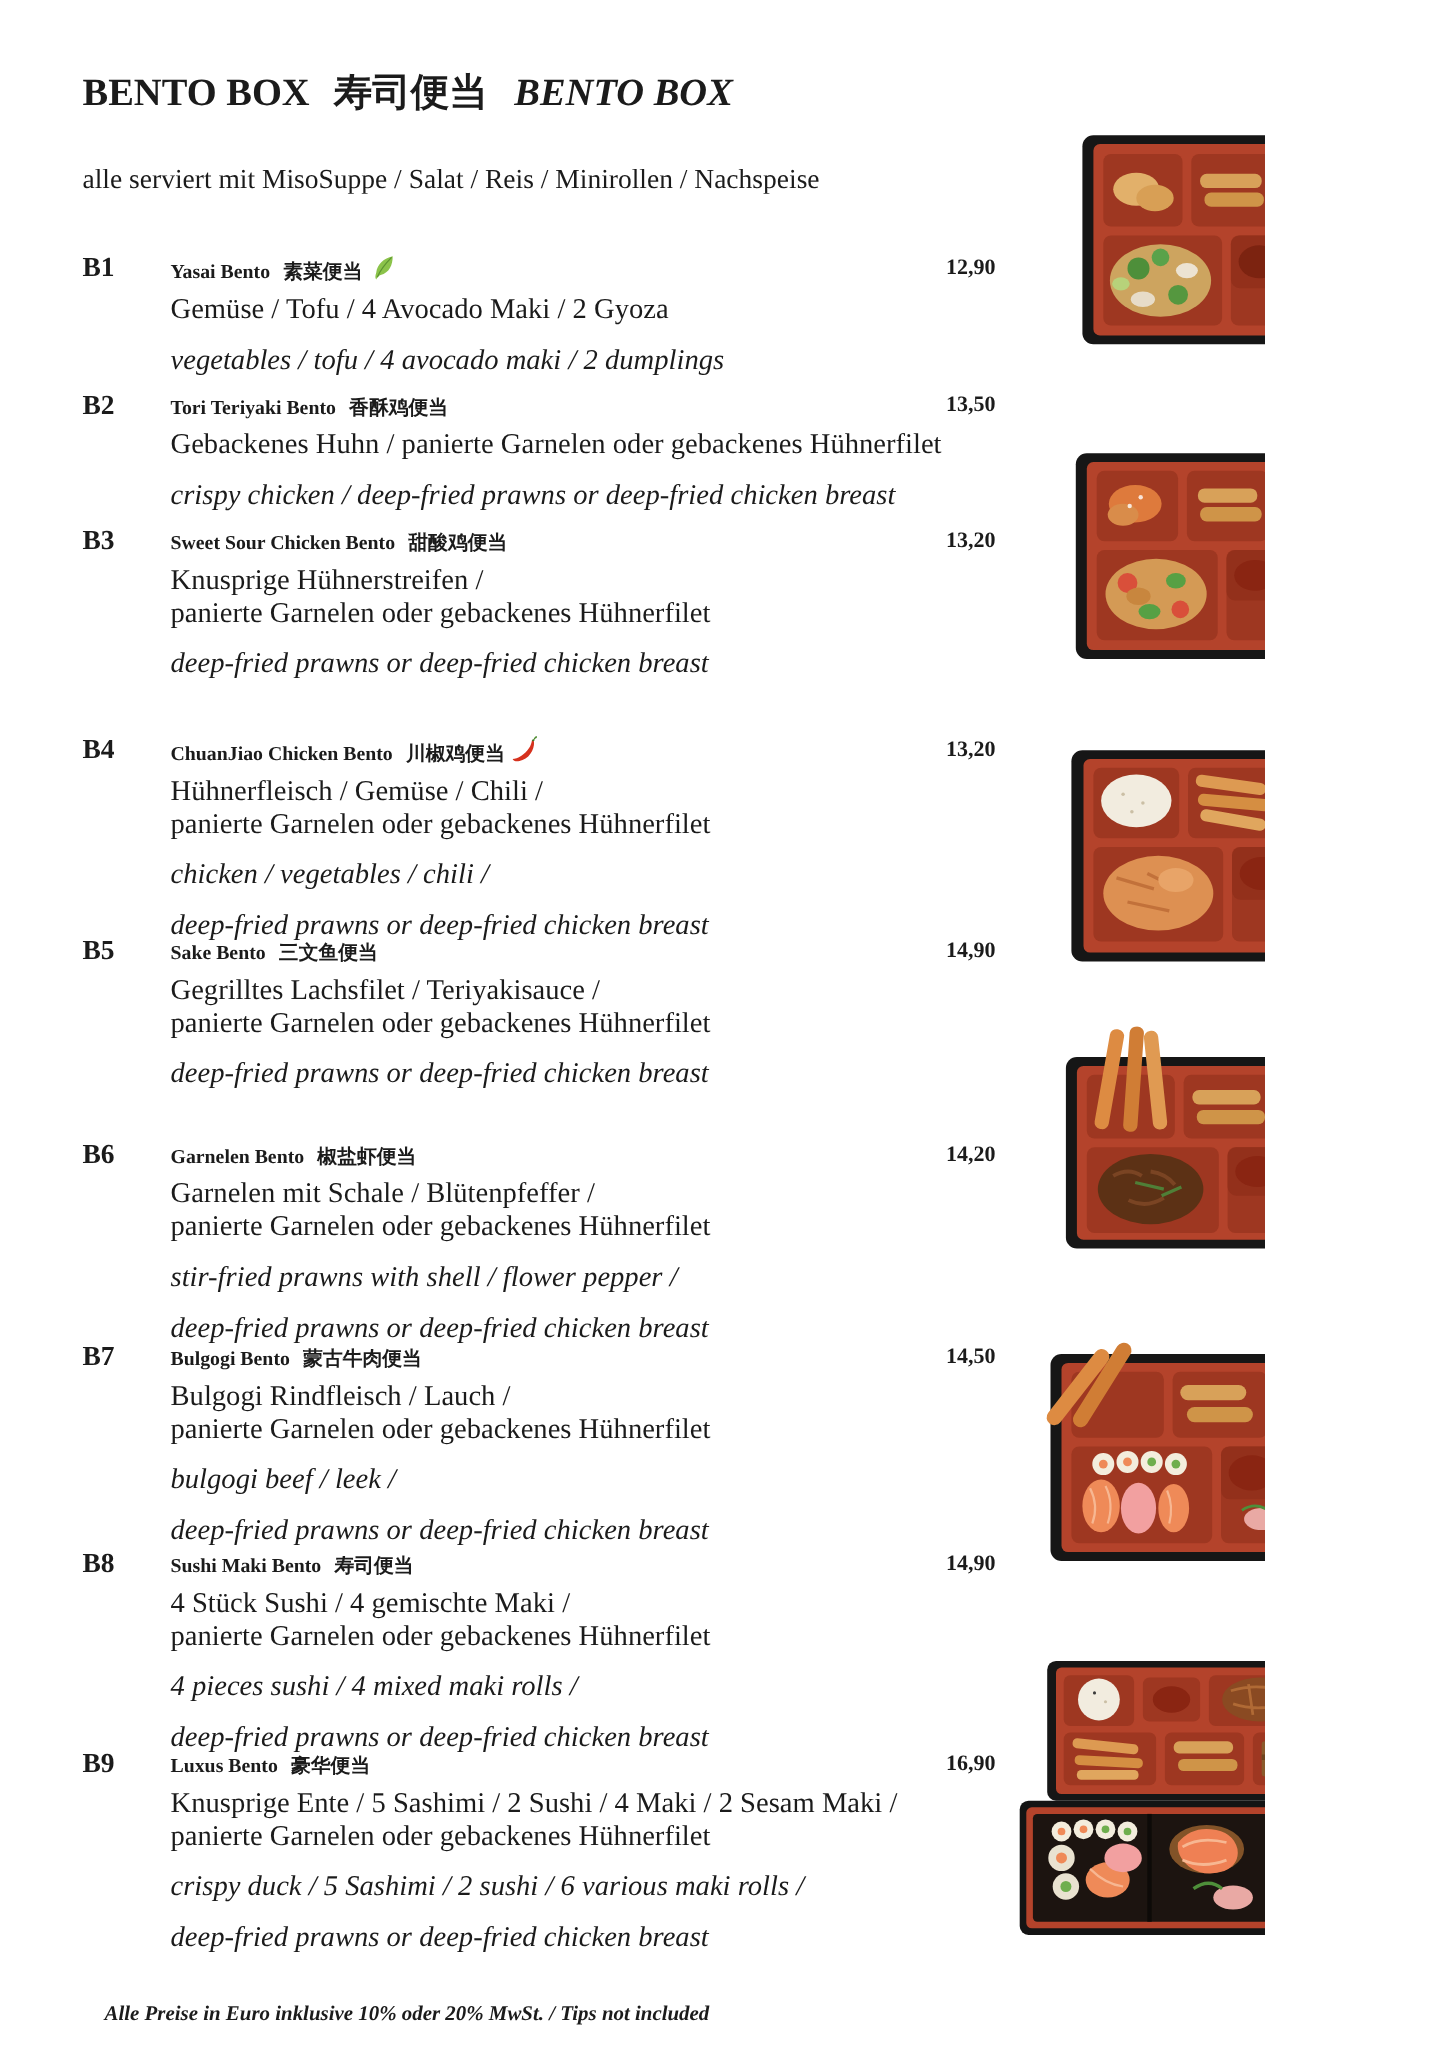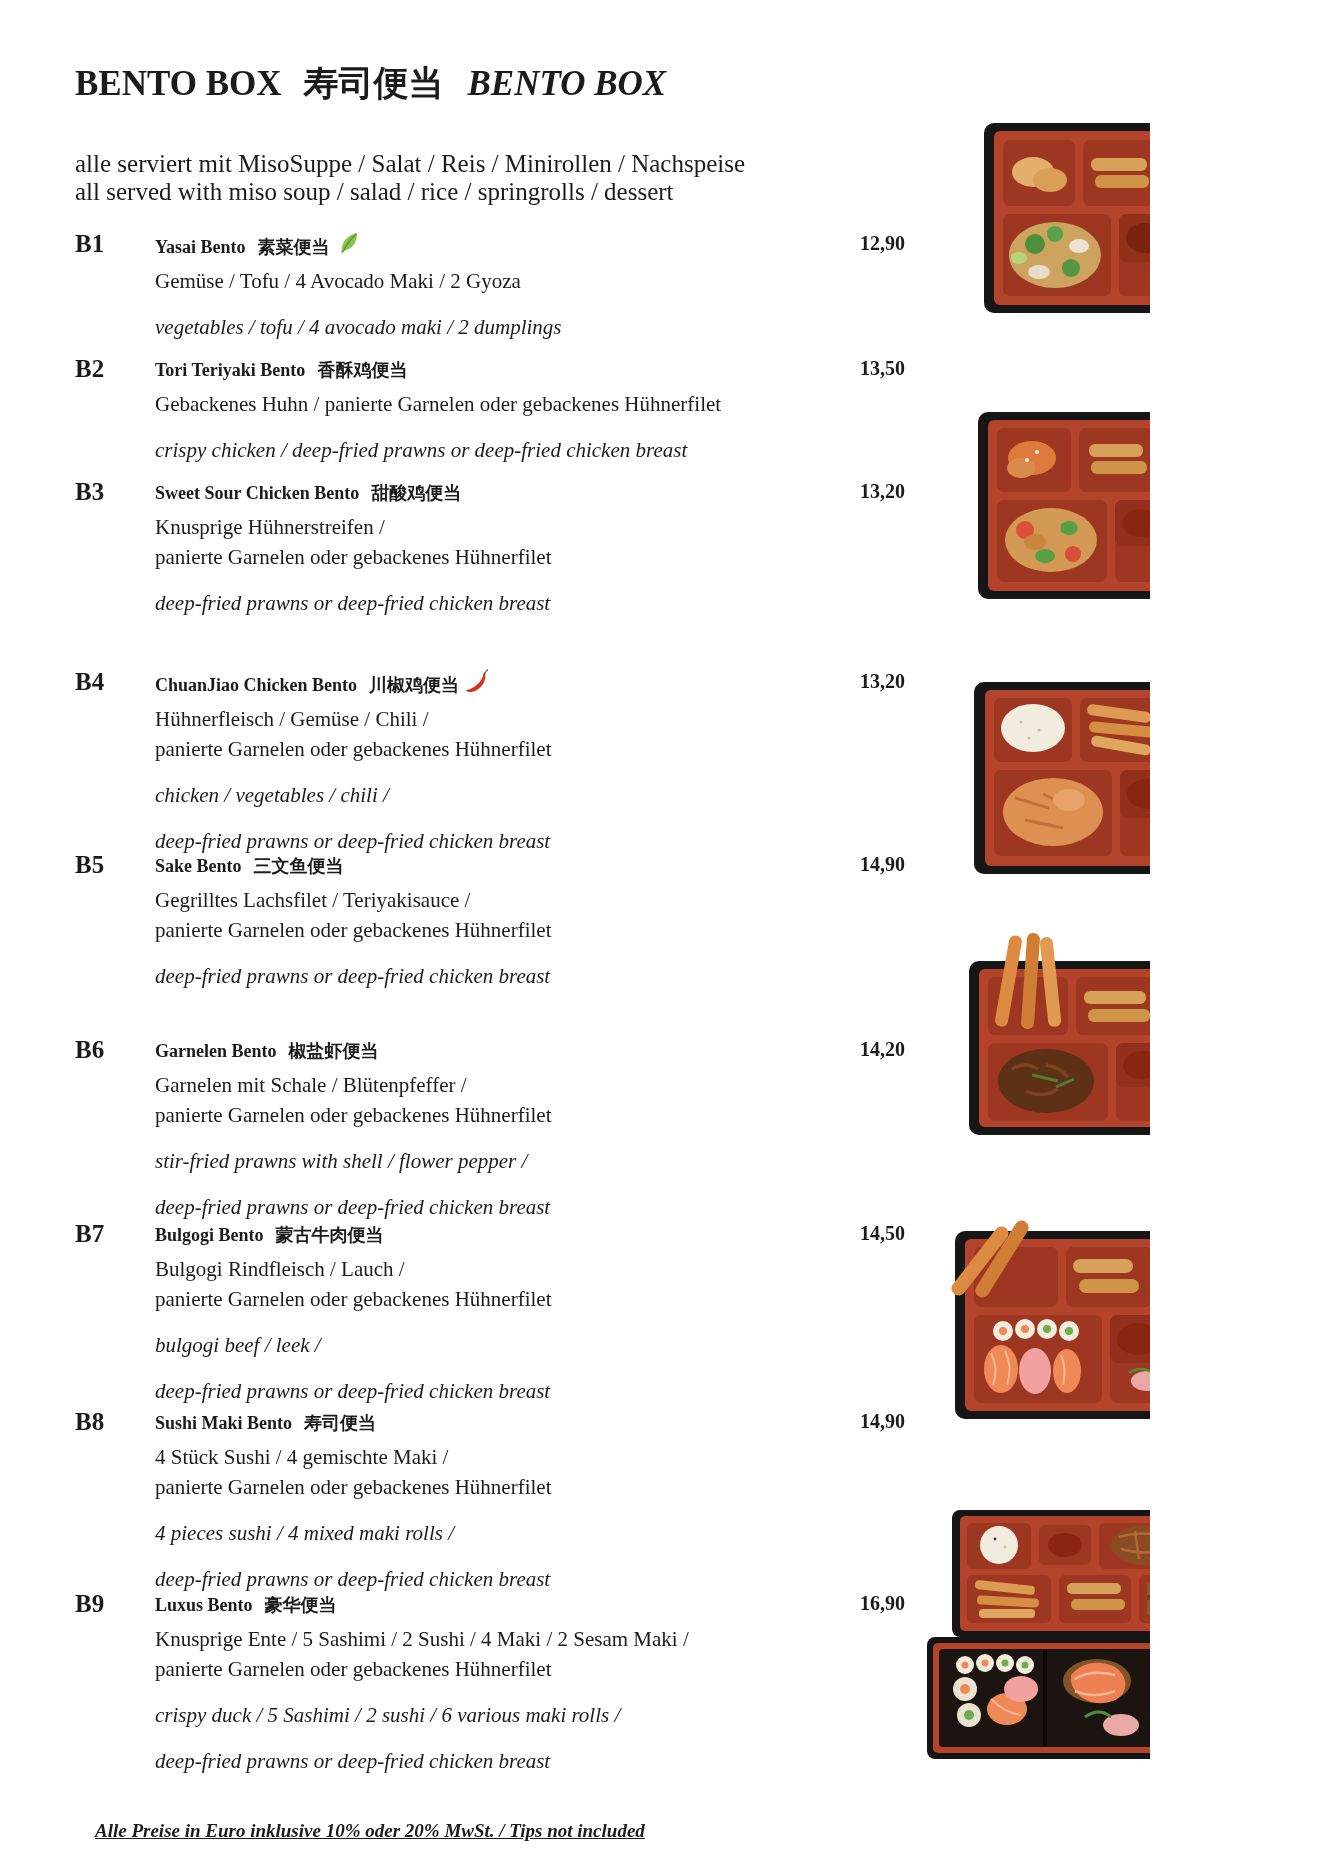--- a/index.html
+++ b/index.html
@@ -12,44 +12,43 @@
   .title .it{font-style:italic;margin-left:10px;}
   .subtitle{position:absolute;left:75px;top:150px;font-size:25px;line-height:28px;}
 
   
   .item{position:absolute;left:75px;width:830px;}
   .code{position:absolute;left:0;top:0;font-size:25px;font-weight:bold;}
   .ibody{margin-left:80px;}
   .nline{font-size:18px;font-weight:bold;line-height:30px;margin-bottom:4px;white-space:nowrap;}
   .nline .cn{margin-left:12px;}
   .nline svg{vertical-align:-3px;margin-left:6px;}
-  .de,.en{font-size:21px;line-height:30px;white-space:nowrap;}
+  .de,.en{font-size:26px;line-height:30px;white-space:nowrap;}
   .en{font-style:italic;margin-top:16px;}
   .price{position:absolute;right:0;top:2px;font-size:20px;font-weight:bold;}
 
   
   .photo-label{position:absolute;width:95px;text-align:right;font-size:24px;font-style:italic;
                font-family:"Liberation Serif","DejaVu Serif",serif;z-index:3;left:1140px;}
   svg.bento{position:absolute;z-index:2;}
 
   
   .footer{position:absolute;left:95px;top:1820px;width:440px;font-size:19px;
-          font-style:italic;font-weight:bold;white-space:nowrap;text-decoration:underline;}
+          font-style:italic;font-weight:bold;white-space:nowrap;}
 </style>
 </head>
 <body>
 
 <div id="page">
 
   <div class="title">
     <span>BENTO BOX</span><span class="cn">寿司便当</span><span class="it">BENTO BOX</span>
   </div>
   <div class="subtitle">
     <div>alle serviert mit MisoSuppe / Salat / Reis / Minirollen / Nachspeise</div>
-    <div>all served with miso soup / salad / rice / springrolls / dessert</div>
   </div>
 
   <div class="item" style="top:230px">
     <div class="code">B1</div>
     <div class="ibody">
       <div class="nline"><span>Yasai Bento</span><span class="cn">素菜便当</span><svg width="26" height="26" viewBox="0 0 26 26">
             <path d="M21 3 C13 5 7 10 6 18 C5 21 5 23 6 24 C7 22 8 21 10 20 C18 18 21 11 21 3 Z" fill="#8bc34a"></path>
             <path d="M20 4 C14 10 10 15 7 22" stroke="#5d9431" stroke-width="1.2" fill="none"></path>
           </svg></div>
       <div class="de">Gemüse / Tofu / 4 Avocado Maki / 2 Gyoza</div>

